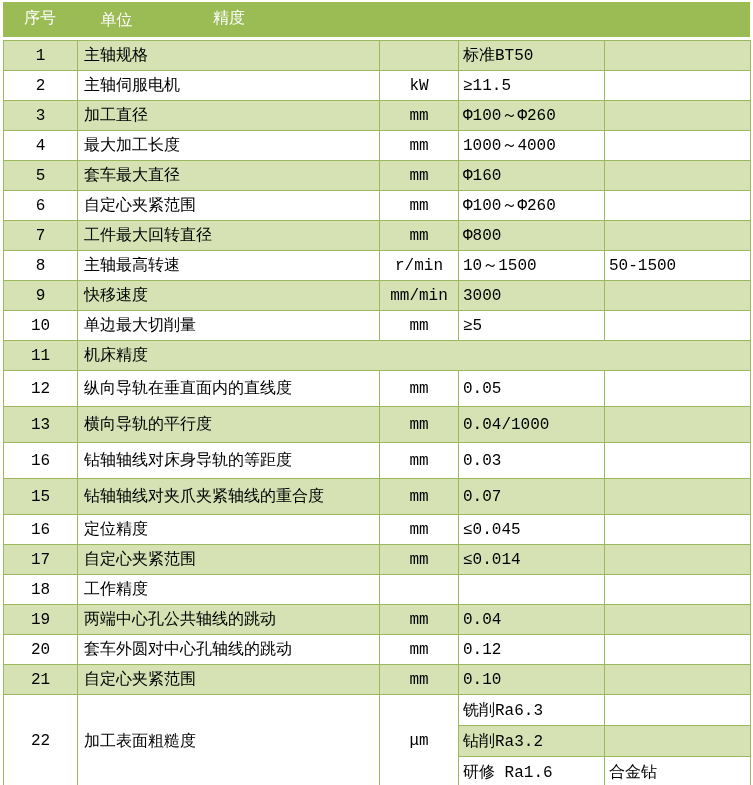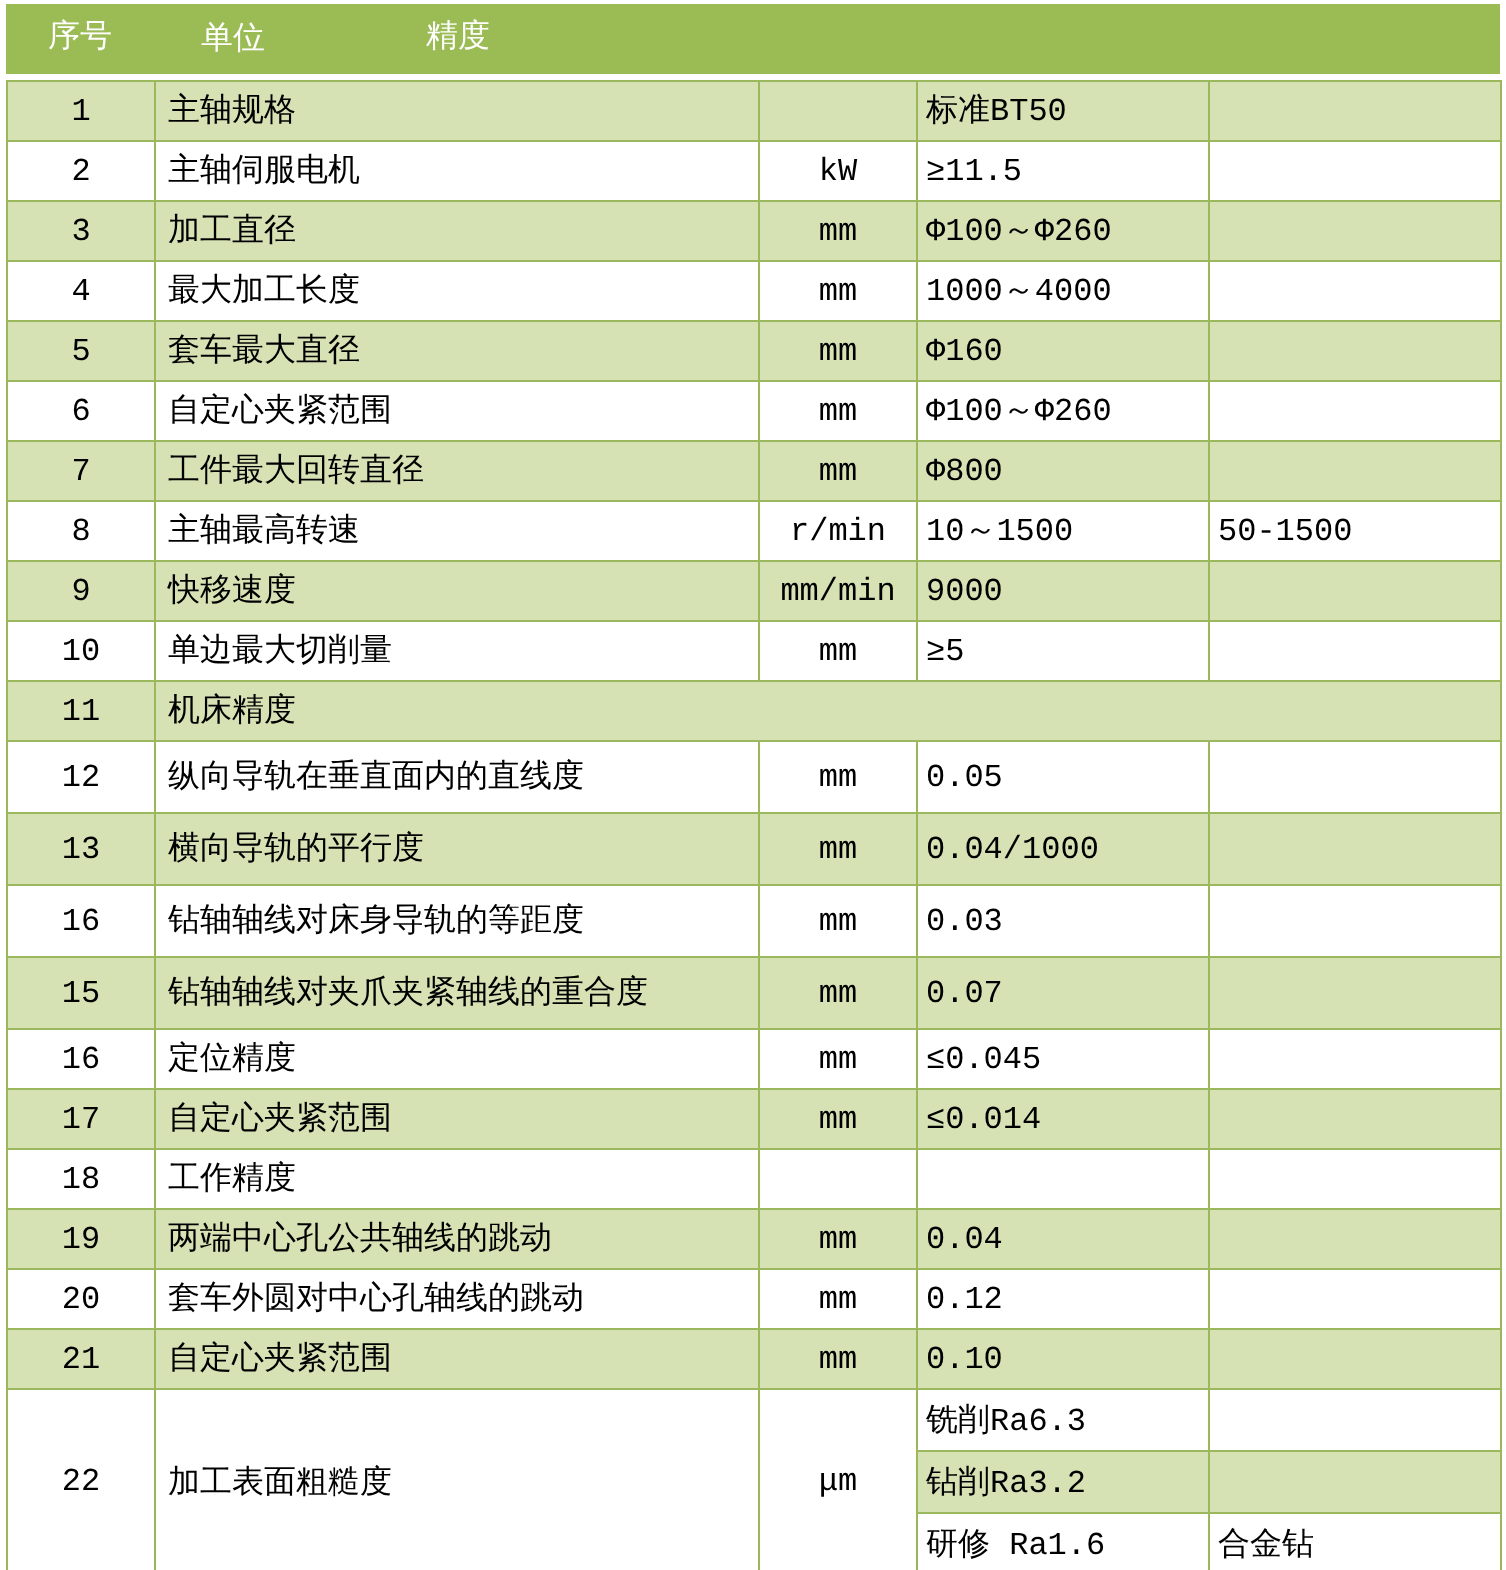--- a/index.html
+++ b/index.html
@@ -117,21 +117,21 @@
           <td class="no w">8</td>
           <td class="item w">主轴最高转速</td>
           <td class="unit w">r/min</td>
           <td class="prec w">10～1500</td>
           <td class="note w">50-1500</td>
         </tr>
         <tr>
           <td class="no g">9</td>
           <td class="item g">快移速度</td>
           <td class="unit g">mm/min</td>
-          <td class="prec g">9000</td>
+          <td class="prec g">3000</td>
           <td class="note g"></td>
         </tr>
         <tr>
           <td class="no w">10</td>
           <td class="item w">单边最大切削量</td>
           <td class="unit w">mm</td>
           <td class="prec w">≥5</td>
           <td class="note w"></td>
         </tr>
         <tr>

